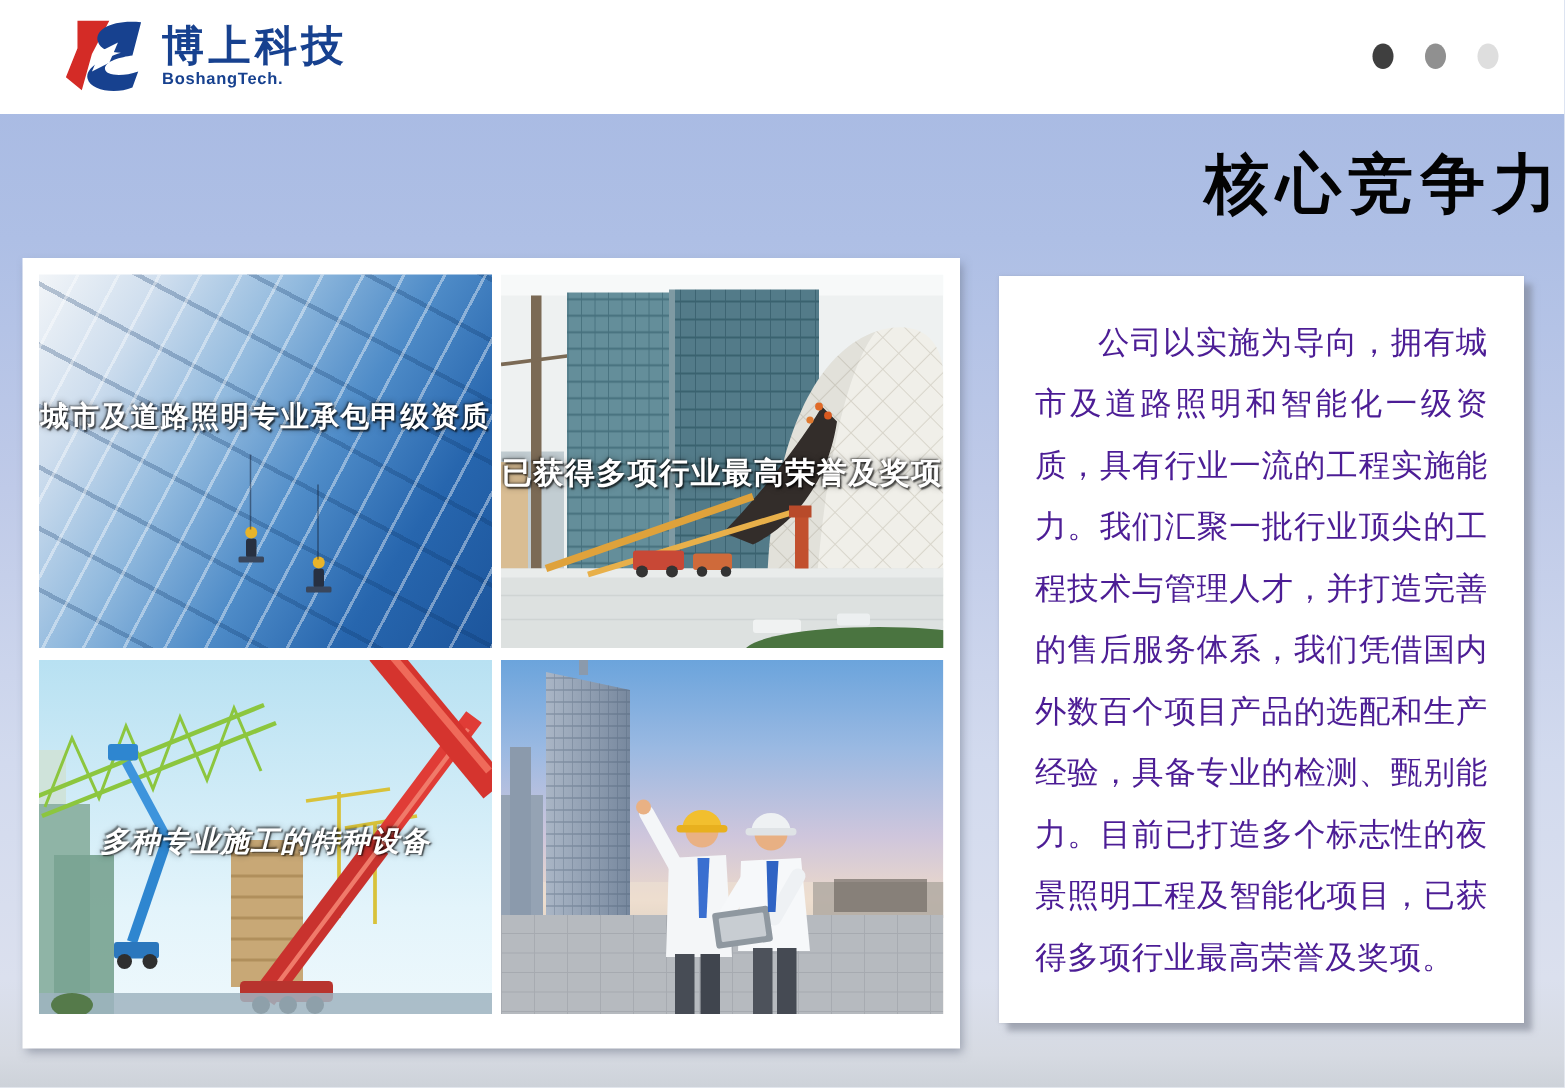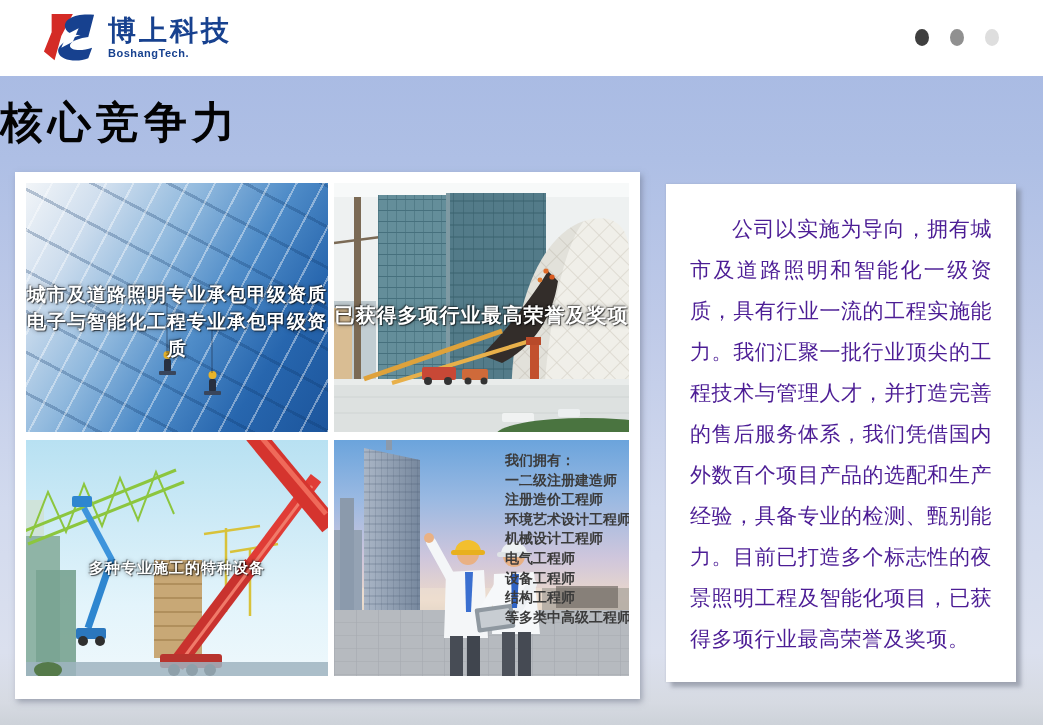--- a/index.html
+++ b/index.html
@@ -16,36 +16,36 @@
   .logo-mark{width:58px;height:54px;display:block;}
   .logo-text{display:flex;flex-direction:column;line-height:1;}
   .logo-cn{font-size:28px;font-weight:bold;color:#17418f;letter-spacing:3px;}
   .logo-en{font-size:11px;font-weight:bold;color:#17418f;letter-spacing:.5px;margin-top:3px;}
   .dots{position:absolute;right:44px;top:29px;display:flex;gap:21px;}
   .dot{width:14px;height:17px;border-radius:50%;cursor:pointer;}
   .dot-1{background:#3f3f3f;}
   .dot-2{background:#909090;}
   .dot-3{background:#dedede;}
   
-  .main-title{position:absolute;top:94px;left:0;width:100%;text-align:left;
+  .main-title{position:absolute;top:94px;left:0;width:100%;text-align:right;
     font-family:"DejaVu Serif","Liberation Serif",serif;
     font-size:43px;font-weight:600;color:#030303;letter-spacing:5px;margin:0;}
   
   .gallery-card{position:absolute;left:15px;top:172px;width:625px;height:527px;background:#ffffff;
     box-shadow:2px 3px 6px rgba(95,104,124,.5);}
   .gallery-grid{position:absolute;left:11px;top:11px;display:grid;
     grid-template-columns:302px 295px;grid-template-rows:249px 236px;gap:8px 6px;}
   .tile{position:relative;overflow:hidden;}
   .tile svg{position:absolute;inset:0;display:block;}
   .caption{position:absolute;left:0;right:0;text-align:center;color:#ffffff;font-weight:bold;
     text-shadow:-1px -1px 1px rgba(0,0,0,.45),1px 1px 1px rgba(0,0,0,.65),0 0 5px rgba(0,0,0,.45);
     letter-spacing:1px;}
-  .caption-1{top:98px;font-size:19px;line-height:27px;}
+  .caption-1{top:82px;font-size:19px;line-height:27px;}
   .caption-2{top:119px;font-size:20px;}
-  .caption-3{top:119px;font-size:15px;}
+  .caption-3{top:108px;font-size:19px;font-style:italic;}
   
   .tile-facade{
     background:
       repeating-linear-gradient(118deg,rgba(255,255,255,0) 0 22px,rgba(255,255,255,.40) 22px 24px),
       repeating-linear-gradient(28deg,rgba(10,50,100,0) 0 33px,rgba(10,50,100,.26) 33px 36px),
       linear-gradient(123deg,#f2f5f8 0%,#cfdeee 18%,#92bade 38%,#4f8cc8 58%,#2766ae 78%,#1c559c 100%);
   }
   
   .talent-list{position:absolute;left:171px;top:11px;width:122px;
     font-size:14px;font-weight:bold;line-height:19.6px;color:#3b3b3b;white-space:nowrap;}
@@ -92,21 +92,20 @@
             <rect x="133" y="188" width="17" height="4" rx="1" fill="#39465c"></rect>
             <rect x="183" y="196" width="7" height="13" rx="2" fill="#273041"></rect>
             <circle cx="186.5" cy="192" r="4" fill="#e8b42a"></circle>
             <rect x="178" y="208" width="17" height="4" rx="1" fill="#39465c"></rect>
             <line x1="141" y1="120" x2="141" y2="170" stroke="rgba(20,30,50,.5)" stroke-width="1"></line>
             <line x1="186" y1="140" x2="186" y2="190" stroke="rgba(20,30,50,.5)" stroke-width="1"></line>
           </g>
         </svg>
         <div class="caption caption-1">
           <div>城市及道路照明专业承包甲级资质</div>
-          <div>电子与智能化工程专业承包甲级资质</div>
         </div>
       </div>
 
       <div class="tile">
         <svg viewBox="0 0 295 249" preserveAspectRatio="none">
           <defs>
             <pattern id="gA" width="9" height="11" patternUnits="userSpaceOnUse">
               <rect width="9" height="11" fill="#648e9a"></rect>
               <path d="M9 0 V11 M0 5.5 H9" stroke="#46707d" stroke-width="1.2" fill="none"></path>
             </pattern>
@@ -260,31 +259,20 @@
               <rect x="146" y="170" width="30" height="16" rx="1" fill="#c8cdd2"></rect>
             </g>
             <rect x="168" y="192" width="13" height="44" fill="#4d525b"></rect>
             <rect x="184" y="192" width="13" height="44" fill="#454a53"></rect>
             <circle cx="180" cy="116" r="11" fill="#e8b083"></circle>
             <path d="M167 114 A13 12 0 0 1 193 114 Z" fill="#eef1f3"></path>
             <rect x="163" y="112" width="34" height="5" rx="2.5" fill="#dfe3e6"></rect>
             <polygon points="177,134 185,134 183,168 178,168" fill="#2f63c4"></polygon>
           </g>
         </svg>
-        <div class="talent-list">
-          <div>我们拥有：</div>
-          <div>一二级注册建造师</div>
-          <div>注册造价工程师</div>
-          <div>环境艺术设计工程师</div>
-          <div>机械设计工程师</div>
-          <div>电气工程师</div>
-          <div>设备工程师</div>
-          <div>结构工程师</div>
-          <div>等多类中高级工程师</div>
-        </div>
       </div>
 
     </div>
   </div>
 
   <div class="text-card">
     <p>公司以实施为导向，拥有城市及道路照明和智能化一级资质，具有行业一流的工程实施能力。我们汇聚一批行业顶尖的工程技术与管理人才，并打造完善的售后服务体系，我们凭借国内外数百个项目产品的选配和生产经验，具备专业的检测、甄别能力。目前已打造多个标志性的夜景照明工程及智能化项目，已获得多项行业最高荣誉及奖项。</p>
   </div>
 
 </div>

